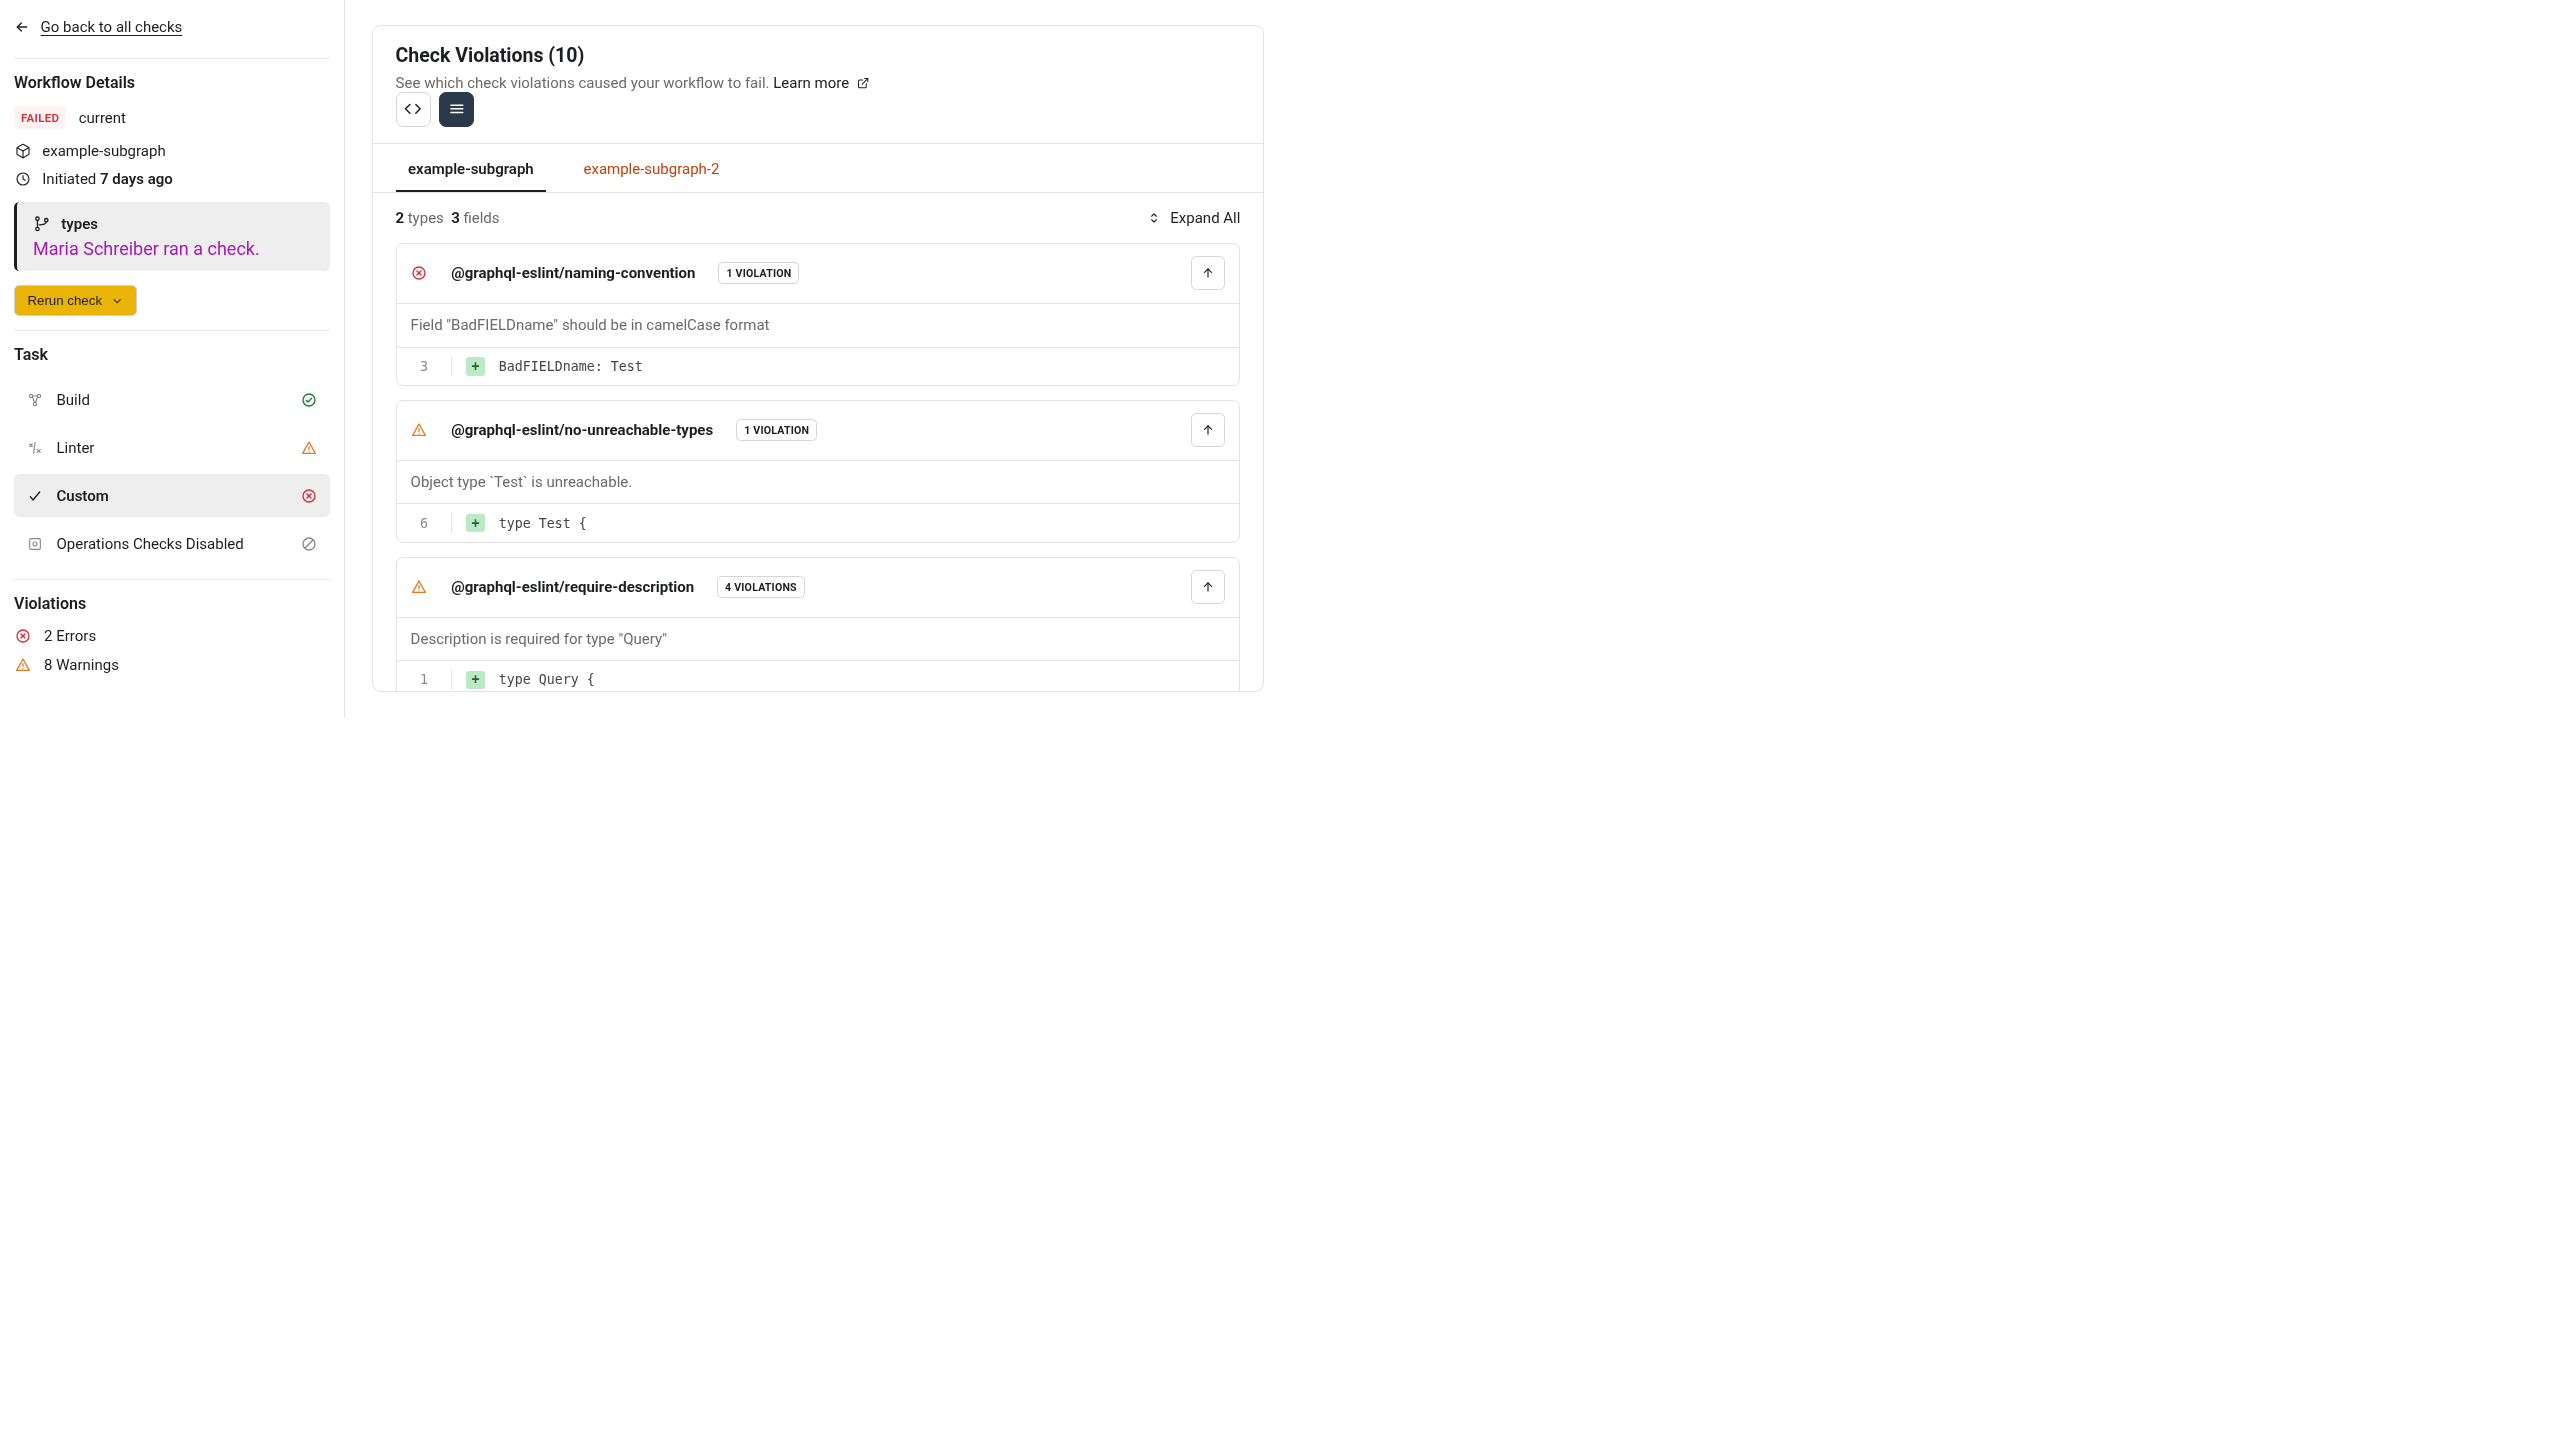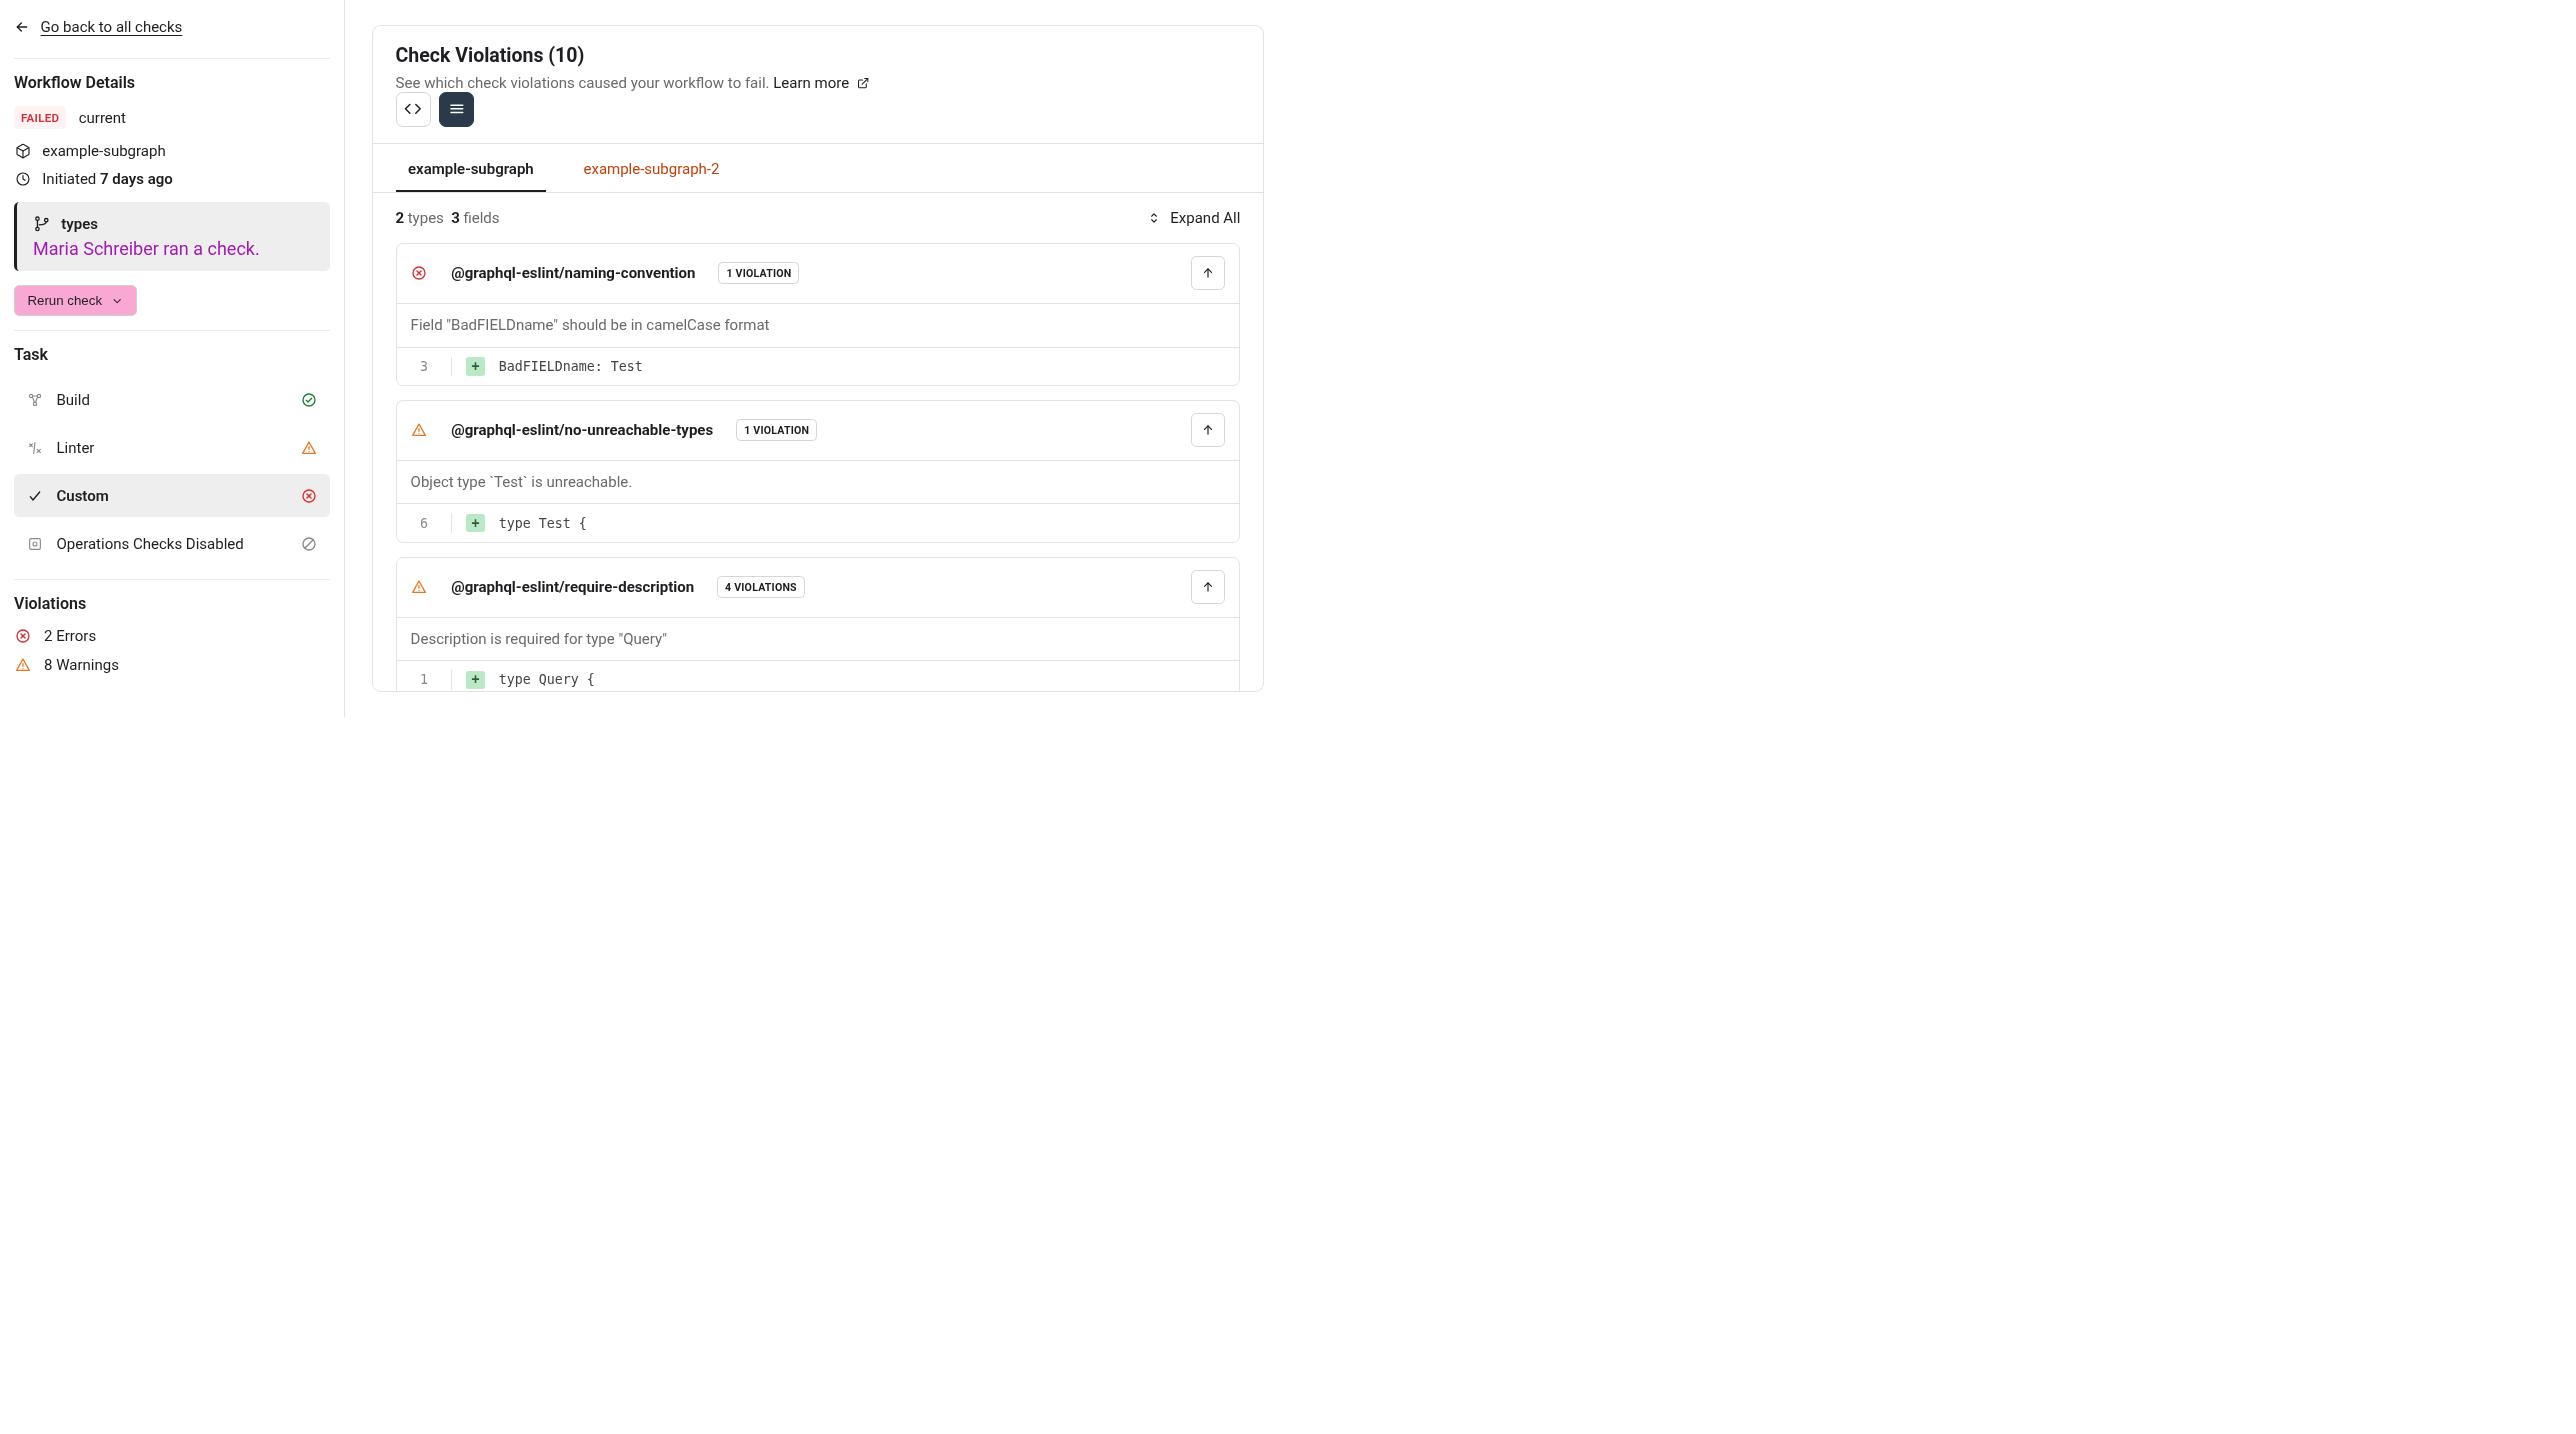--- a/index.html
+++ b/index.html
@@ -81,21 +81,21 @@
   font-weight: 600;
   font-size: 15px;
   margin-bottom: 5.3px;
 }
 .branch-sub { font-size: 18px; color: #a21caf; }
 .rerun-btn {
   display: inline-flex;
   align-items: center;
   gap: 8.9px;
   border: 0.9px solid #d0d0d0;
-  background: #f9a8d4;
+  background: #eab308;
   border-radius: 5.3px;
   padding: 7px 12.4px;
   font-size: 13.3px;
   color: #1c1e21;
   cursor: pointer;
   margin-top: 14px;
 }
 .task-list { margin-top: 7px; }
 .task-item {
   display: flex;

